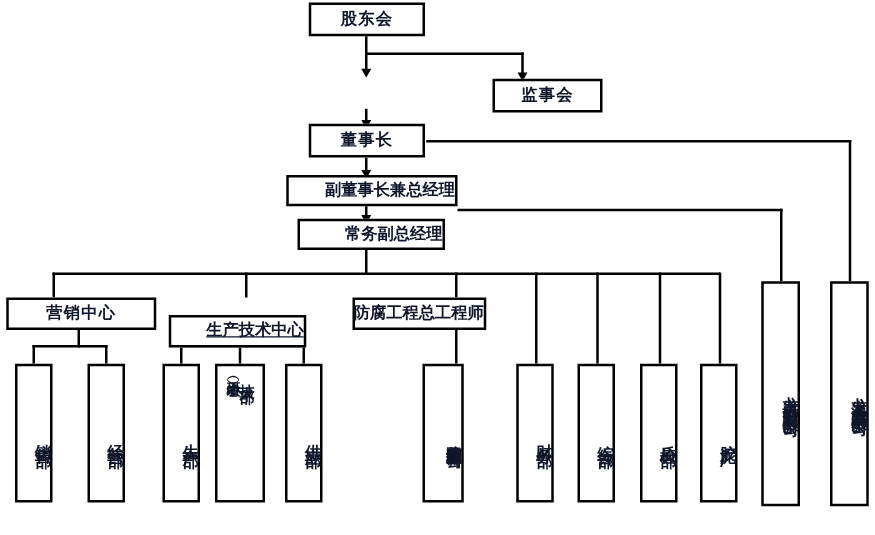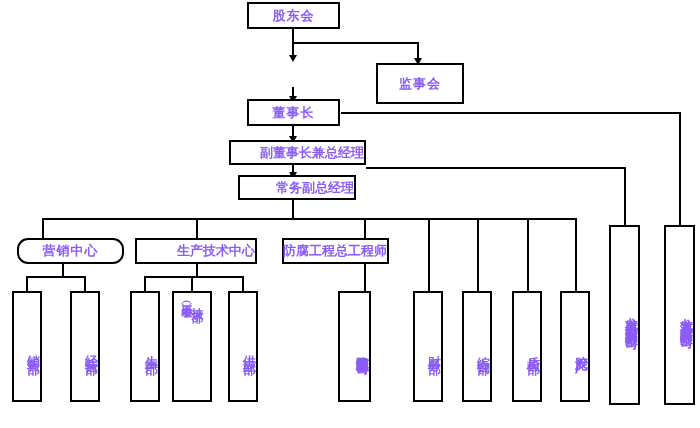--- a/index.html
+++ b/index.html
@@ -18,21 +18,21 @@
 
   
   .node {
     position: absolute;
     box-sizing: border-box;
     border: 2px solid #000000;
     background: #ffffff;
     display: flex;
     align-items: center;
     justify-content: center;
-    color: #8b5cf6;
+    color: #0f172a;
     line-height: 1.05;
     z-index: 3;
   }
 
   
   .node.horiz {
     font-size: 13px;
     font-weight: bold;
     letter-spacing: 1px;
     white-space: nowrap;
@@ -148,41 +148,41 @@
   <div class="ln v" style="left:191px; top:276px; height:15px;"></div>
   <div class="ln v" style="left:242px; top:276px; height:15px;"></div>
 
   <div class="ln v" style="left:364px; top:263px; height:28px;"></div>
 
   <div class="node horiz" style="left:247px; top:2px; width:93px; height:27px;">
     <span>股东会</span>
   </div>
 
 
-  <div class="node horiz" style="left:376px; top:63px; width:88px; height:41px;">
+  <div class="node horiz" style="left:394px; top:63px; width:88px; height:27px;">
     <span>监事会</span>
   </div>
 
   <div class="node horiz" style="left:247px; top:99px; width:93px; height:27px;">
     <span>董事长</span>
   </div>
 
   <div class="node horiz tight" style="left:229px; top:140px; width:137px; height:25px;">
     <span>副董事长兼总经理</span>
   </div>
 
   <div class="node horiz tight" style="left:238px; top:175px; width:118px; height:25px;">
     <span>常务副总经理</span>
   </div>
 
-  <div class="node horiz" style="left:17px; top:238px; width:107px; height:26px;border-radius:11px;">
+  <div class="node horiz" style="left:5px; top:238px; width:120px; height:26px;">
     <span>营销中心</span>
   </div>
 
-  <div class="node horiz tight" style="left:135px; top:238px; width:122px; height:26px;">
+  <div class="node horiz tight" style="left:135px; top:252px; width:110px; height:26px;text-decoration:underline;">
     <span>生产技术中心</span>
   </div>
 
   <div class="node horiz tight" style="left:282px; top:238px; width:107px; height:26px;">
     <span>防腐工程总工程师</span>
   </div>
 
   <div class="node vert" style="left:12px; top:291px; width:30px; height:111px;">
     <span>销售部</span>
   </div>

